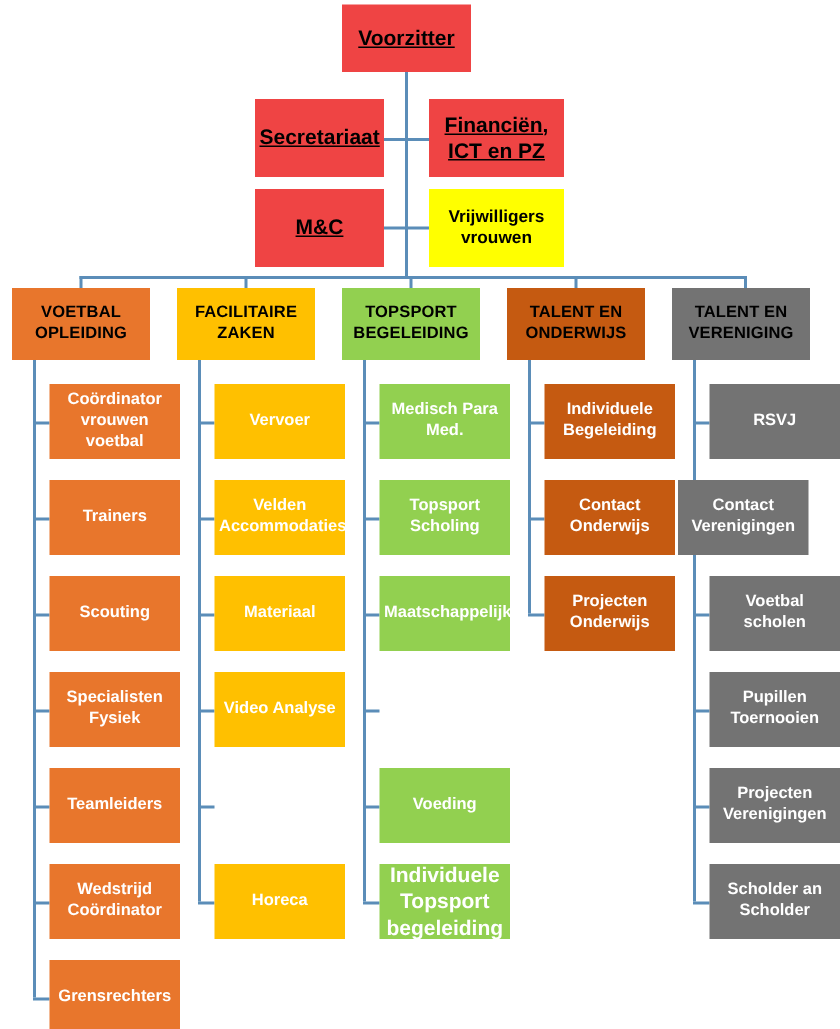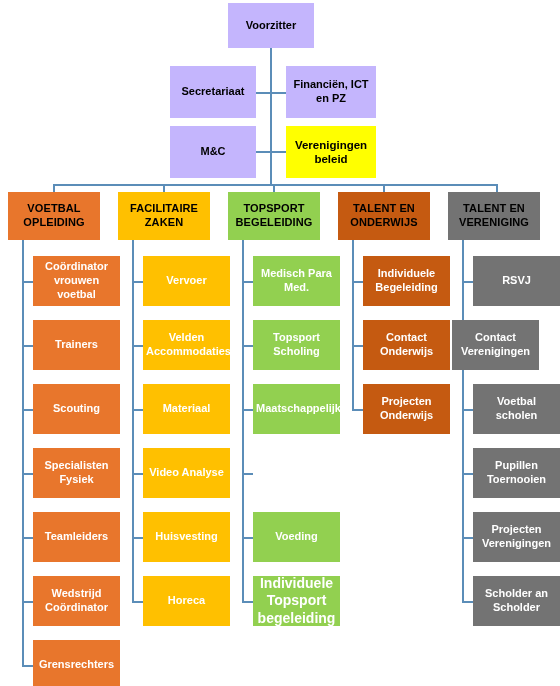--- a/index.html
+++ b/index.html
@@ -28,23 +28,24 @@
     padding: 1px 3px;
     font-weight: bold;
     z-index: 3;
   }
   .node span {
     display: block;
     width: 100%;
   }
   
   .exec {
-    background: #c4b5fd;
+    background: #ef4444;
     color: #000000;
-    font-size: 11px;
+    font-size: 14px;
+    text-decoration: underline;
   }
   .exec-yellow {
     background: #FFFF00;
     color: #000000;
     font-size: 11.5px;
   }
   
   .dept {
     color: #000000;
     font-size: 11px;
@@ -135,21 +136,21 @@
 
   <div class="node exec" style="left:286px; top:66px; width:90px; height:52px;">
     <span>Financiën, ICT en PZ</span>
   </div>
 
   <div class="node exec" style="left:170px; top:126px; width:86px; height:52px;">
     <span>M&amp;C</span>
   </div>
 
   <div class="node exec-yellow" style="left:286px; top:126px; width:90px; height:52px;">
-    <span>Verenigingen beleid</span>
+    <span>Vrijwilligers vrouwen</span>
   </div>
 
   <div class="node dept c-orange" style="left:8px; top:192px; width:92px; height:48px;">
     <span>VOETBAL OPLEIDING</span>
   </div>
   <div class="node dept c-gold" style="left:118px; top:192px; width:92px; height:48px;">
     <span>FACILITAIRE ZAKEN</span>
   </div>
   <div class="node dept c-green" style="left:228px; top:192px; width:92px; height:48px;">
     <span>TOPSPORT BEGELEIDING</span>
@@ -188,23 +189,20 @@
     </div>
   <div class="node child c-gold" style="left:143px; top:320px; width:87px; height:50px;">
     <span>Velden Accommodaties</span>
     </div>
   <div class="node child c-gold" style="left:143px; top:384px; width:87px; height:50px;">
     <span>Materiaal</span>
     </div>
   <div class="node child c-gold" style="left:143px; top:448px; width:87px; height:50px;">
     <span>Video Analyse</span>
     </div>
-  <div class="node child c-gold" style="left:143px; top:512px; width:87px; height:50px;">
-    <span>Huisvesting</span>
-    </div>
   <div class="node child c-gold" style="left:143px; top:576px; width:87px; height:50px;">
     <span>Horeca</span>
     </div>
 
   <div class="node child c-green" style="left:253px; top:256px; width:87px; height:50px;">
     <span>Medisch Para Med.</span>
     </div>
   <div class="node child c-green" style="left:253px; top:320px; width:87px; height:50px;">
     <span>Topsport Scholing</span>
     </div>

